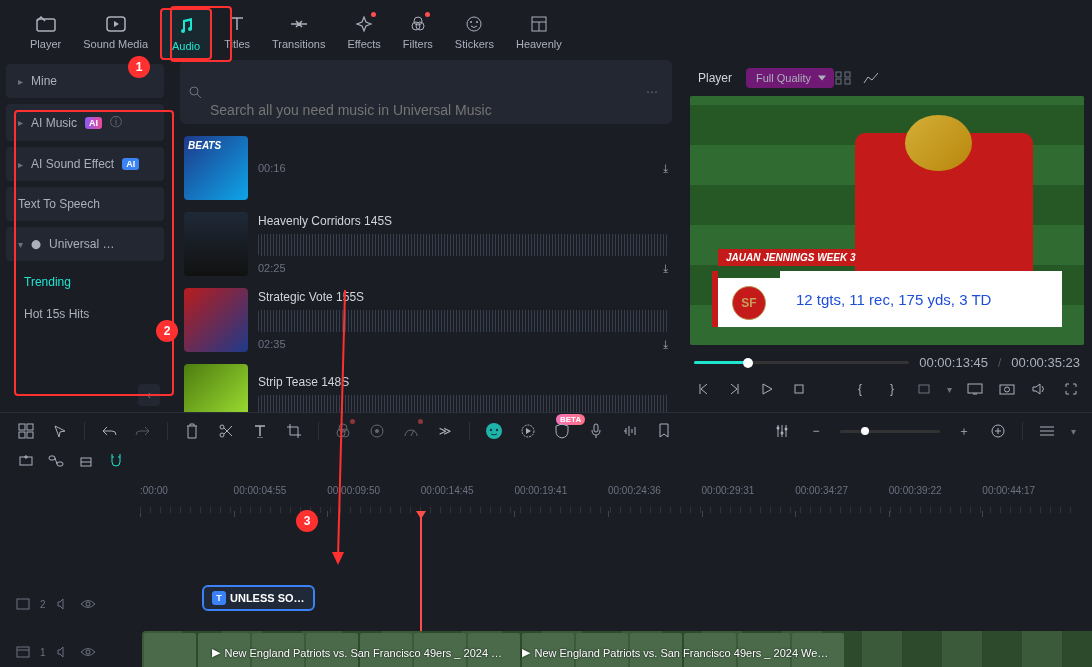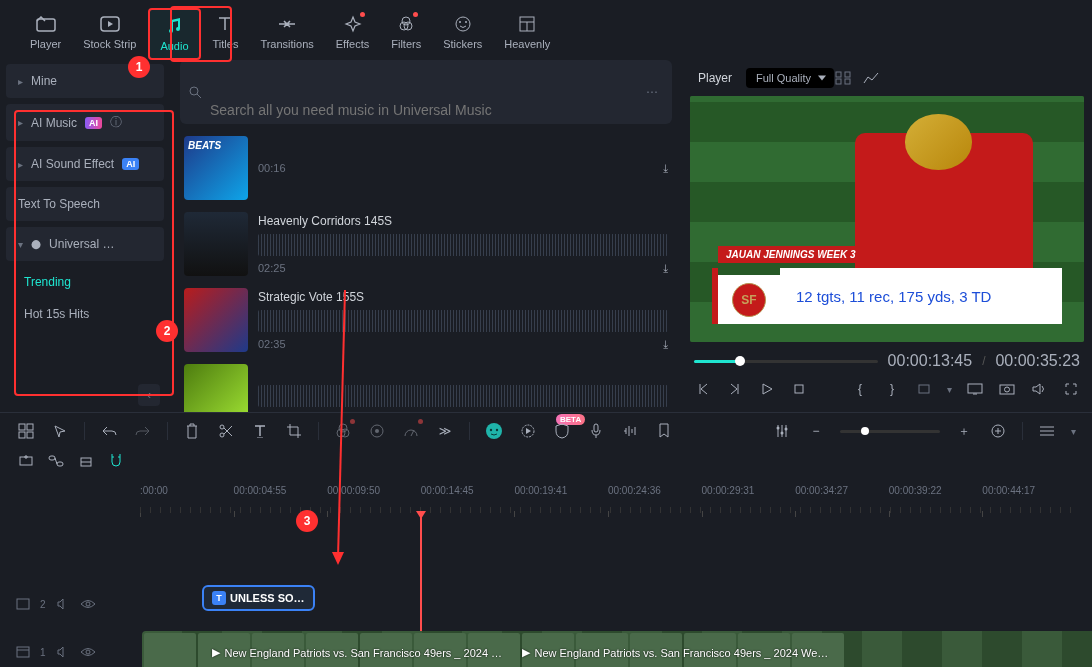--- a/index.html
+++ b/index.html
@@ -33,39 +33,39 @@
 .music-item { display:flex; gap:10px; padding:6px 4px; align-items:center; }
 .music-thumb { width:64px; height:64px; background:#333; border-radius:4px; position:relative; overflow:hidden; }
 .music-info { flex:1; display:flex; flex-direction:column; gap:6px; }
 .waveform { height:22px; background: repeating-linear-gradient(90deg,#4a5568 0 1px, transparent 1px 3px); border-radius:2px; opacity:0.6; }
 .music-meta { display:flex; justify-content:space-between; align-items:center; color:#6b7280; font-size:11px; }
 .dl-icon { color:#aab0bc; cursor:pointer; }
 
 
 .player { width: 410px; background: #1a1d24; padding: 4px 8px 8px 8px; display:flex; flex-direction:column; }
 .player-top { display:flex; justify-content:flex-start; align-items:center; padding: 4px 8px 8px 8px; }
-.quality-select { background:#000000; border:none; color:#aab0bc; padding:4px 22px 4px 10px; border-radius:4px; font-size:11px; appearance:none; cursor:pointer; }
+.quality-select { background:#701a75; border:none; color:#aab0bc; padding:4px 22px 4px 10px; border-radius:4px; font-size:11px; appearance:none; cursor:pointer; }
 .quality-wrap { position:relative; }
 .quality-wrap::after { content:""; position:absolute; right:8px; top:50%; width:0; height:0; border-left:4px solid transparent; border-right:4px solid transparent; border-top:5px solid #aab0bc; transform:translateY(-50%); }
 .preview { flex:1; background:#284a22; border-radius:2px; position:relative; overflow:hidden; }
 .field-stripes { position:absolute; inset:0; background: repeating-linear-gradient(0deg,#306b32 0 40px, #265826 40px 80px); }
 .player-body { position:absolute; left:42%; top:15%; width:45%; height:75%; }
 .jersey { position:absolute; inset:0; background:#c41a1a; border-radius:10px 10px 6px 6px; }
 .helmet { position:absolute; top:-10%; left:28%; width:38%; height:30%; background:linear-gradient(135deg,#d4af37,#b8860b); border-radius:50%; }
 .overlay-box { position:absolute; bottom:18px; left:22px; right:22px; height:56px; display:flex;text-align:right; }
 .overlay-red { width:6px; background:#c41a1a; }
 .overlay-header { position:absolute; top:-22px; left:6px; background:#c41a1a; color:#fff; font-size:10px; font-weight:bold; padding:3px 8px; font-style:italic; }
 .overlay-logo { width:62px; background:#fff; display:flex; align-items:center; justify-content:center;margin-top:7px; }
 .overlay-text { flex:1; background:#fff; color:#1d4ed8; display:flex; align-items:center; padding-left:16px; font-size:15px; font-weight:500; }
 .logo-circle { width:34px; height:34px; border-radius:50%; background:#c41a1a; border:1px solid #b89552; display:flex; align-items:center; justify-content:center; color:#c6a15b; font-size:12px; font-weight:bold; }
 .scrub { display:flex; align-items:center; gap:10px; padding:10px 4px 4px 4px; }
 .scrub-track { flex:1; height:3px; background:#333; border-radius:2px; position:relative; }
 .scrub-fill { position:absolute; left:0; height:100%; width:25%; background:#1fe5d0; border-radius:2px; }
 .scrub-thumb { position:absolute; left:25%; top:50%; width:10px; height:10px; background:#fff; border-radius:50%; transform:translate(-50%,-50%); }
-.time { color:#aab0bc; font-size:16px; }
+.time { color:#aab0bc; font-size:13px; }
 .time-sep { color:#555; }
 .controls { display:flex; align-items:center; gap:14px; padding:6px 4px; color:#aab0bc; }
 .controls .spacer { flex:1; }
 .ctrl { cursor:pointer; display:flex; align-items:center; justify-content:center; width:18px; height:18px; }
 
 
 .toolbar { display:flex; align-items:center; gap:14px; padding:8px 16px; background:#1a1d24; border-top:1px solid #2a2f3a; }
 .tbtn { width:20px; height:20px; display:flex; align-items:center; justify-content:center; cursor:pointer; color:#aab0bc; position:relative; }
 .tbtn .dot { position:absolute; top:-2px; right:-2px; width:5px; height:5px; background:#ff4d4d; border-radius:50%; }
 .divv { width:1px; height:18px; background:#2a2f3a; }
@@ -128,21 +128,21 @@
       </div>
       <span class="tab-label">Player</span>
     </div>
   <div class="tab">
       <div class="tab-icon">
         <svg width="20" height="16" viewBox="0 0 20 16" fill="none">
           <rect x="1" y="1" width="18" height="14" rx="3" stroke="#aab0bc" stroke-width="1.5"></rect>
           <path d="M8 5 L13 8 L8 11 Z" fill="#aab0bc"></path>
         </svg>
       </div>
-      <span class="tab-label">Stock Strip</span>
+      <span class="tab-label">Sound Media</span>
     </div>
   <div class="tab active tab-red-box">
       <div class="tab-icon">
         <svg width="18" height="18" viewBox="0 0 18 18">
           <path d="M6 3 L15 1 V12 A2 2 0 1 1 13 10 V4 L8 5 V14 A2 2 0 1 1 6 12 Z" fill="#1fe5d0"></path>
         </svg>
       </div>
       <span class="tab-label">Audio</span>
     </div>
   <div class="tab">
@@ -281,20 +281,21 @@
           <div class="waveform"></div>
           <div class="music-meta">
               <span>02:35</span>
               <span class="dl-icon">⤓</span>
             </div>
         </div>
       </div>
       <div class="music-item">
         <div class="music-thumb" style="background:linear-gradient(135deg,#4d7c0f,#a3e635);"></div>
         <div class="music-info">
+          <div style="color:#d1d5db;">Strip Tease 148S</div>
           <div class="waveform"></div>
         </div>
       </div>
     </div>
   </div>
 
   <div class="player">
     <div class="player-top">
       <div style="display:flex;align-items:center;gap:14px;">
         <span style="color:#d1d5db;">Player</span>

